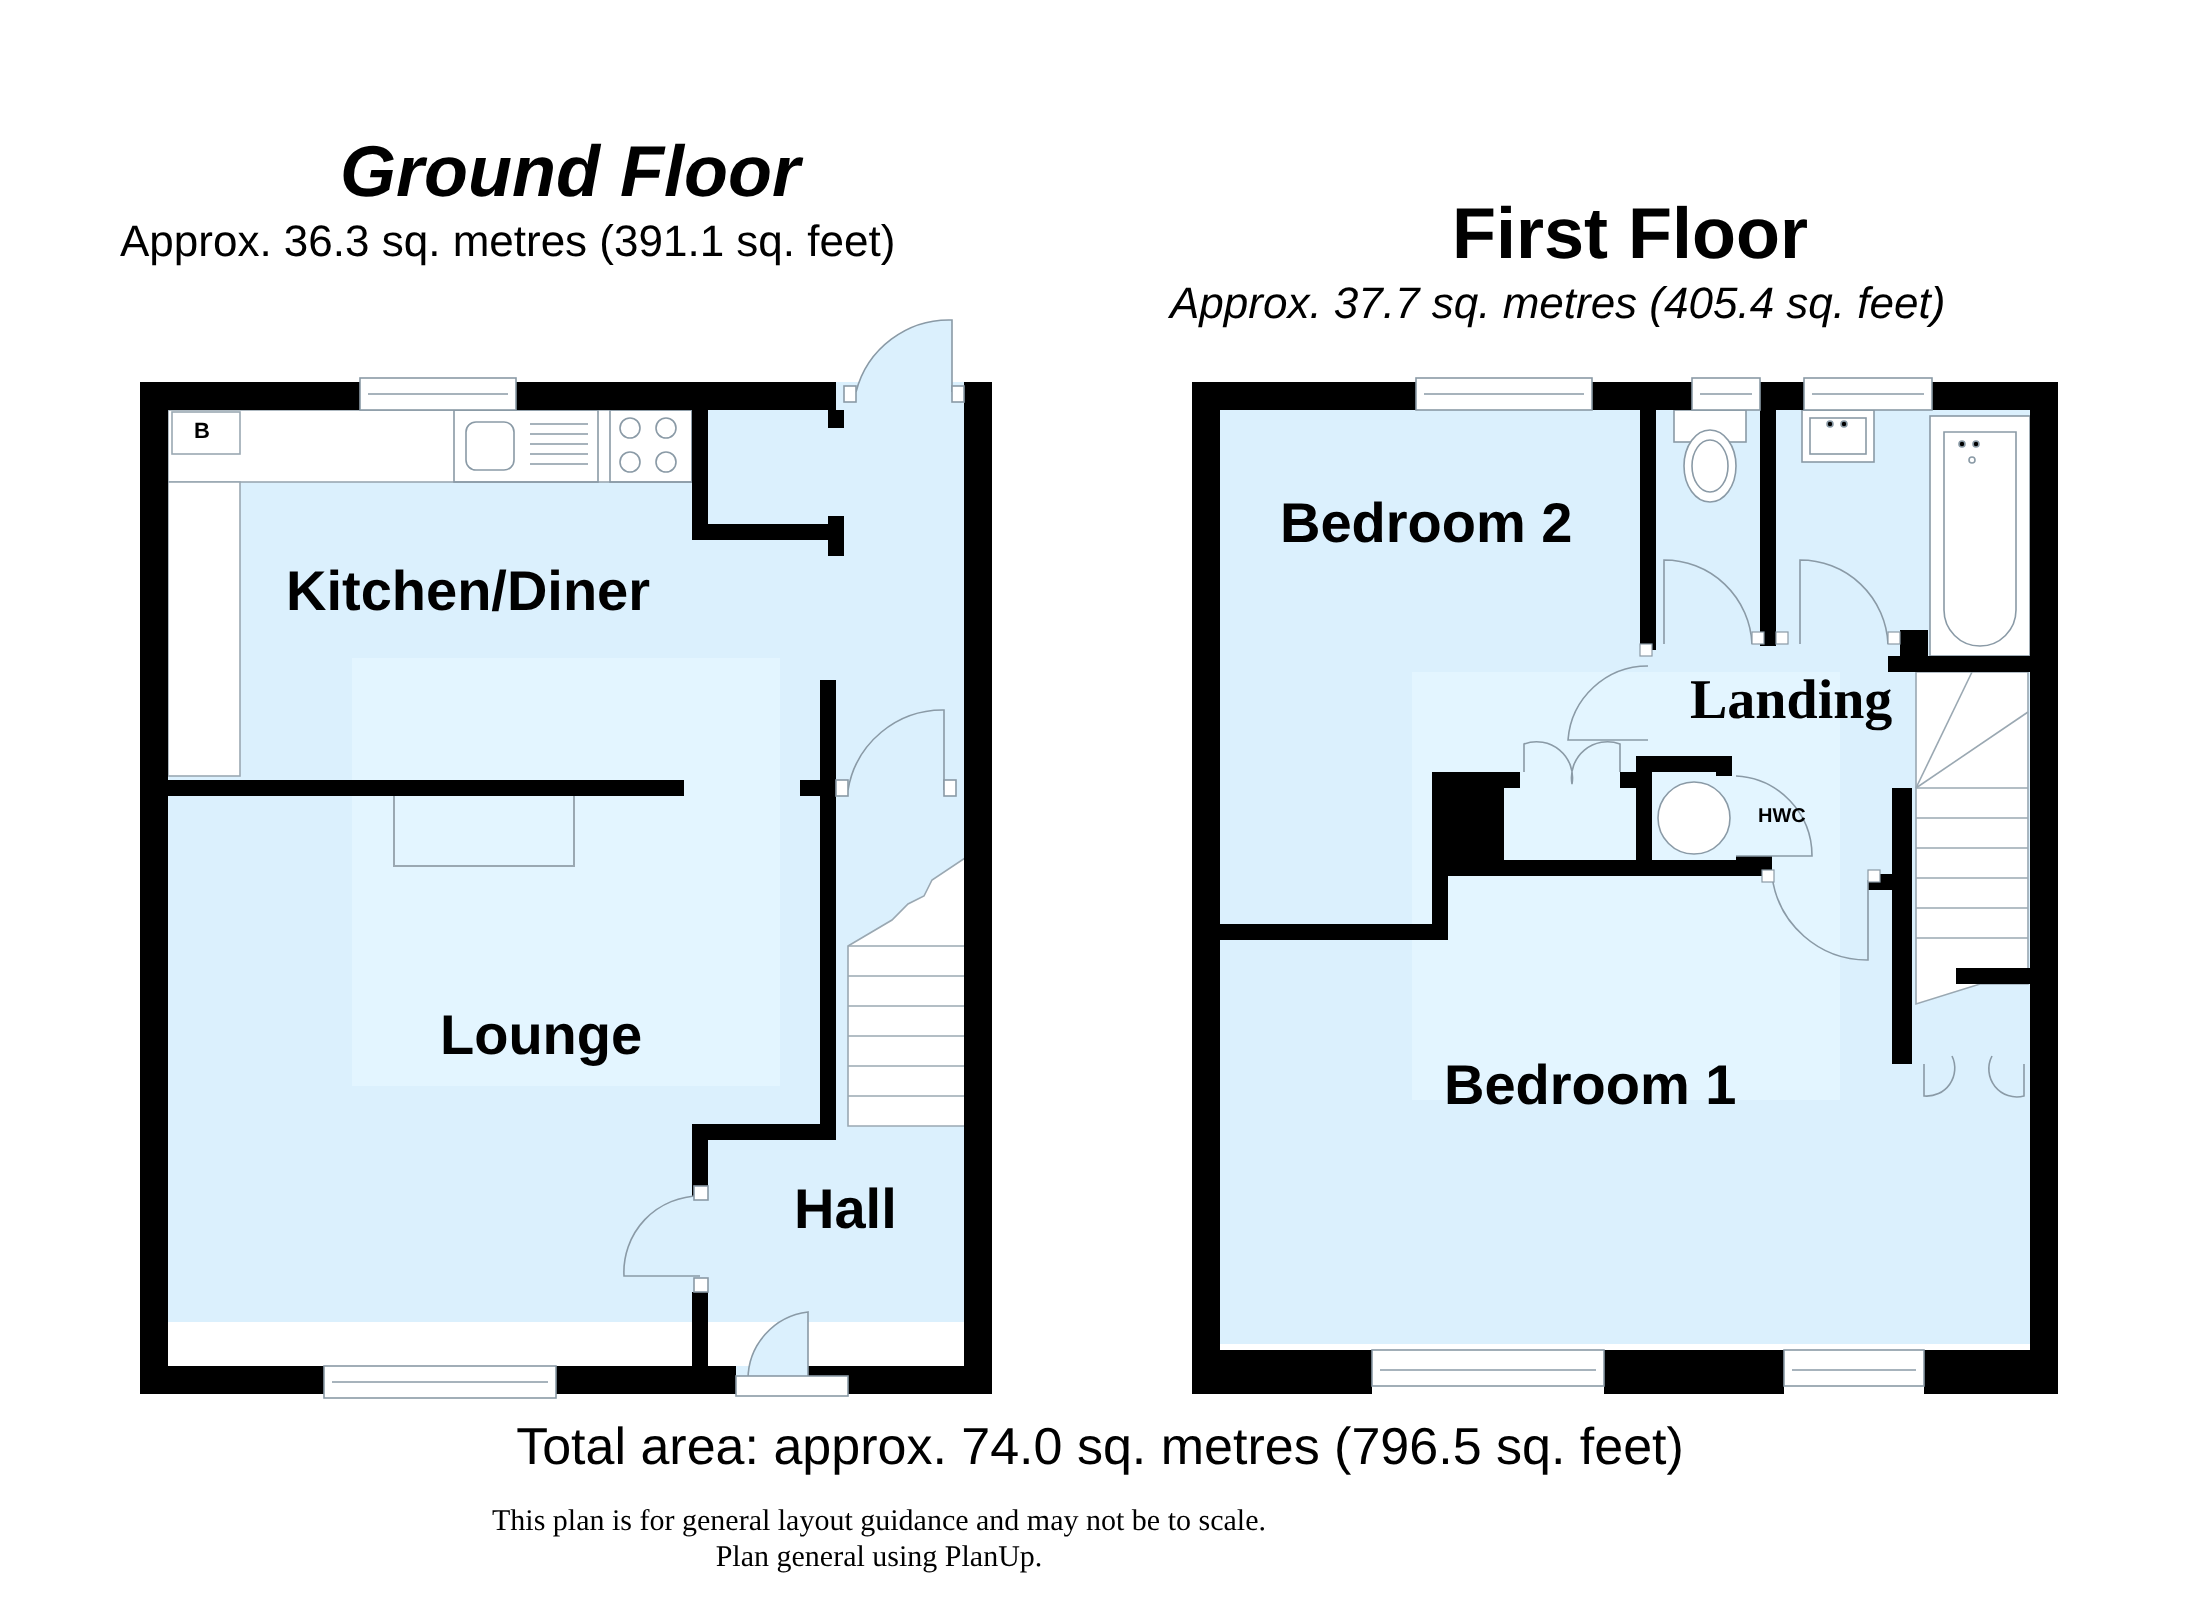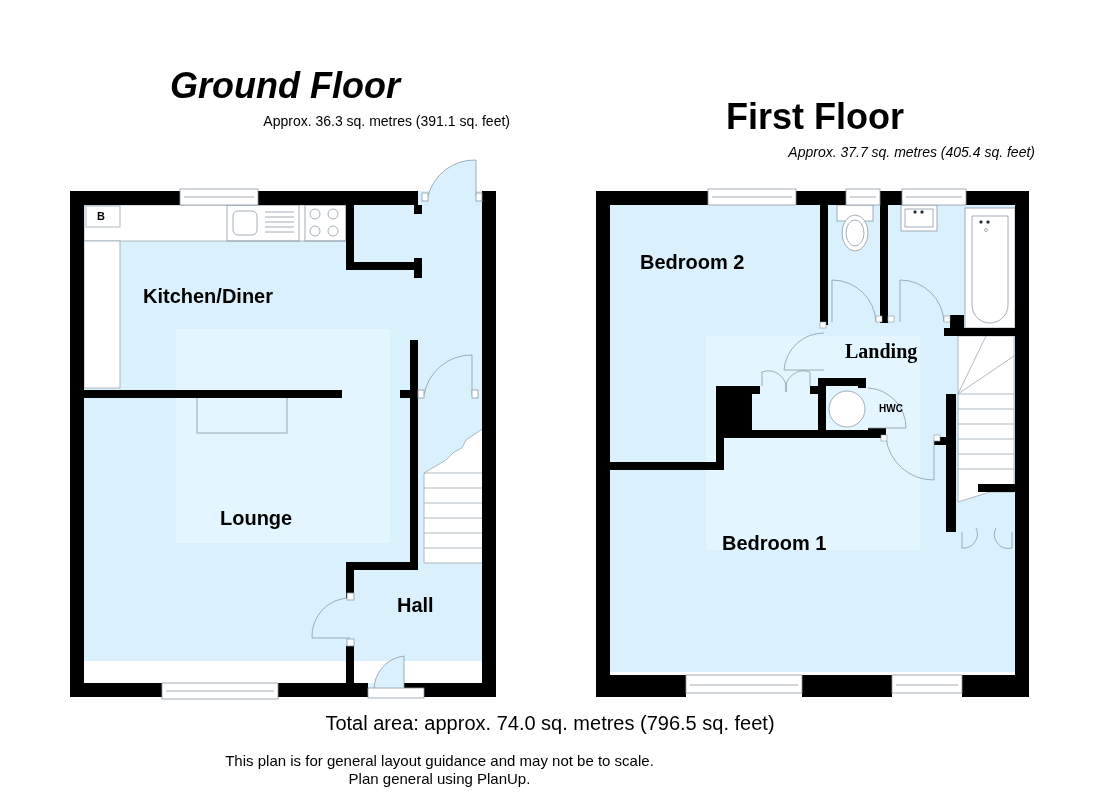--- a/index.html
+++ b/index.html
@@ -1,22 +1,22 @@
 <!DOCTYPE html>
 <html><head>
 <meta charset="utf-8">
 <style>
   html, body { margin:0; padding:0; background:#ffffff; }
   body { width:1100px; height:800px; position:relative; overflow:hidden; font-family:"Liberation Sans", sans-serif; color:#000; }
   .title { position:absolute; font-weight:bold; text-align:center; font-size:36px; line-height:40px; }
-  .subtitle { position:absolute; text-align:right; font-size:14px; line-height:22px; }
+  .subtitle { position:absolute; text-align:left; font-size:22px; line-height:22px; }
   .plan { position:absolute; left:0; top:0; }
-  .room-label { position:absolute; font-weight:bold; font-size:20px; line-height:28px; white-space:nowrap;text-align:center; }
-  .total { position:absolute; left:0; width:1100px; top:708px; text-align:center; font-size:20px; line-height:30px; }
-  .disclaimer { position:absolute; left:0; width:879px; text-align:center; font-size:15px; line-height:18px; }
+  .room-label { position:absolute; font-weight:bold; font-size:28px; line-height:28px; white-space:nowrap;text-align:center; }
+  .total { position:absolute; left:0; width:1100px; top:708px; text-align:center; font-size:26px; line-height:30px; }
+  .disclaimer { position:absolute; left:0; width:879px; text-align:center; font-size:15px; line-height:18px;font-family:Liberation Serif, serif; }
   .hwc-label { position:absolute; font-weight:bold; font-size:10px; line-height:12px;padding-left:43px; }
   .b-label { position:absolute; font-weight:bold; font-size:11px; line-height:12px; }
 </style>
 </head>
 <body>
 
 <div class="title" style="left:80px;width:410px;top:66px;font-style:italic;">Ground Floor</div>
 <div class="subtitle" style="left:60px;width:450px;top:110px;">Approx. 36.3 sq. metres (391.1 sq. feet)</div>
 <div class="title" style="left:610px;width:410px;top:97px;">First Floor</div>
 <div class="subtitle" style="left:585px;width:450px;top:141px;font-style:italic;">Approx. 37.7 sq. metres (405.4 sq. feet)</div>

